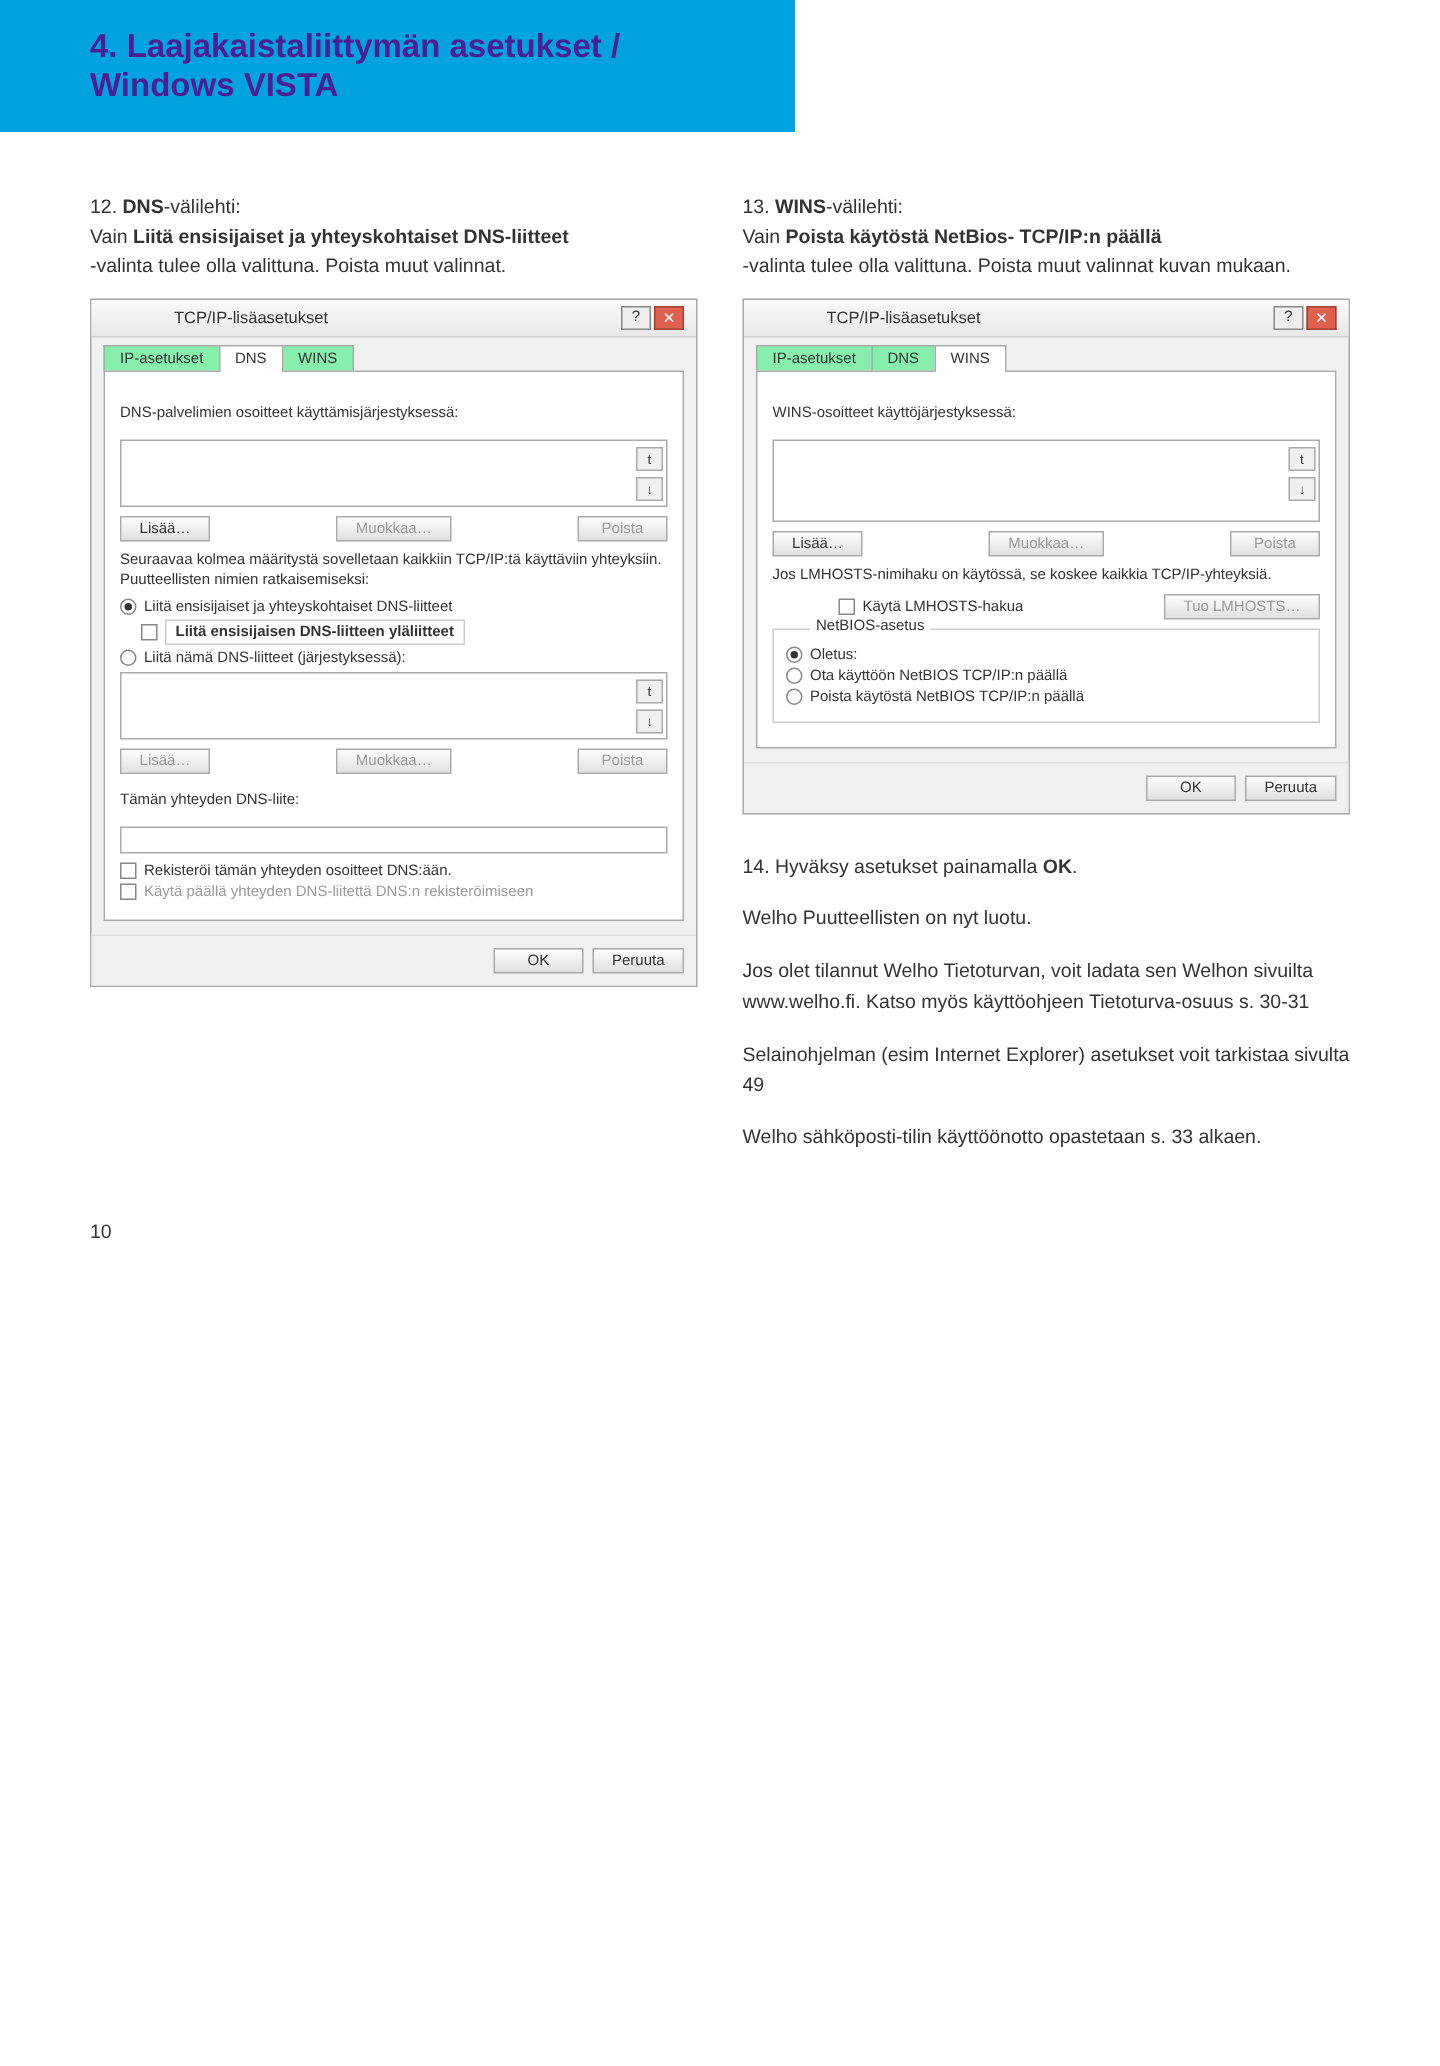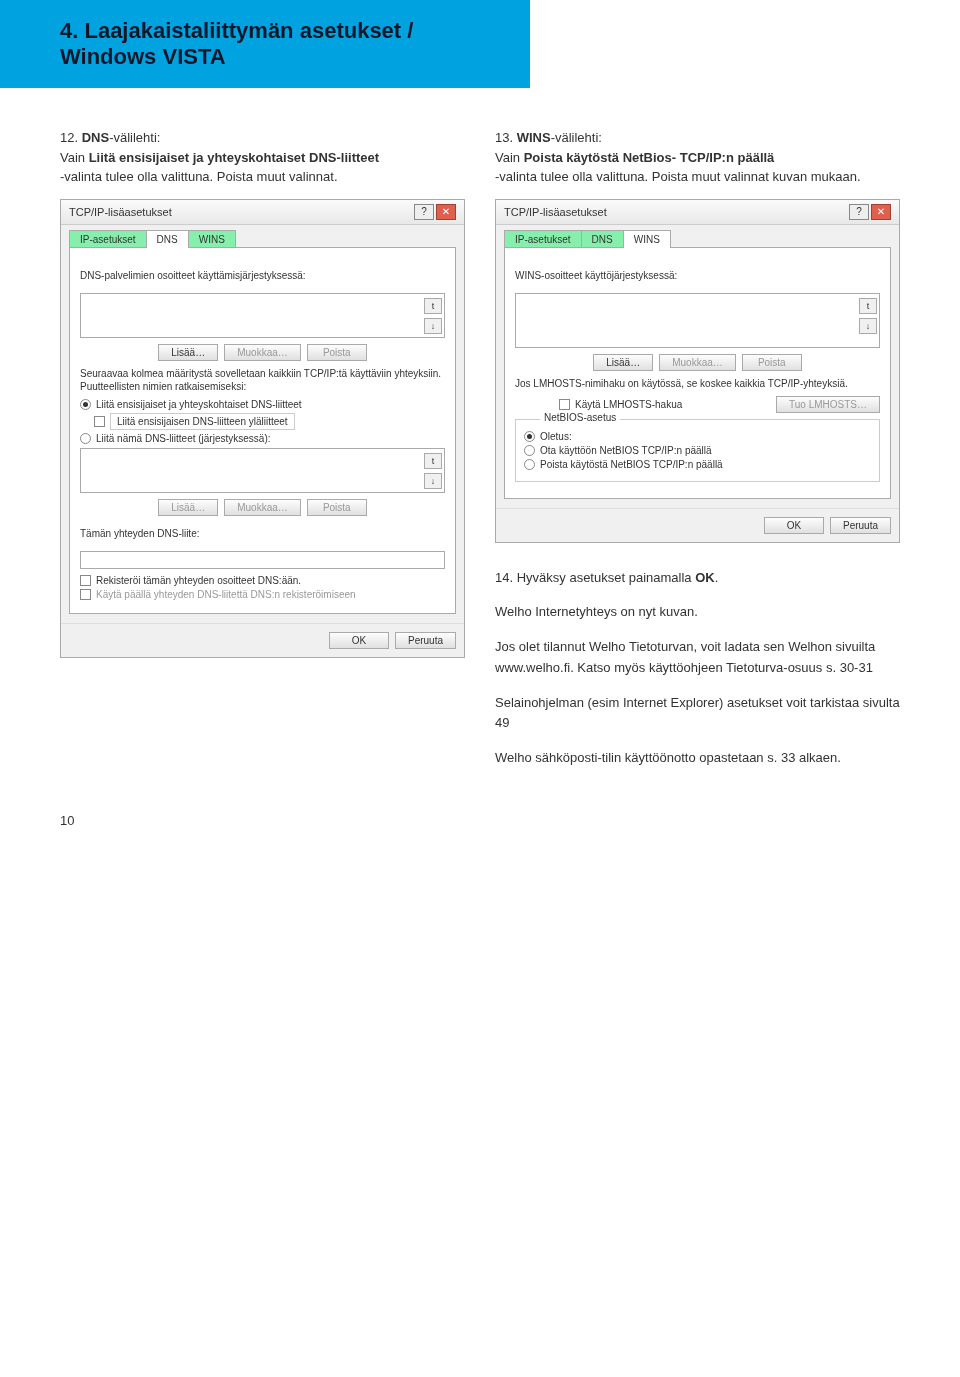--- a/index.html
+++ b/index.html
@@ -1,48 +1,48 @@
 <!DOCTYPE html>
 <html><head>
 <meta charset="utf-8">
 <style>
   * { margin: 0; padding: 0; box-sizing: border-box; }
   body { font-family: Arial, Helvetica, sans-serif; background: #fff; width: 960px; margin: 0 auto; font-size: 13px; color: #333; }
   .page { padding: 0 0 40px 0; }
-  .heading-bar { background: #00a3e0; color: #0f172a; padding: 18px 30px 18px 60px; font-size: 22px; font-weight: bold; margin-bottom: 40px; width: 48%; min-width: 530px; }
+  .heading-bar { background: #00a3e0; color: #4c1d95; padding: 18px 30px 18px 60px; font-size: 22px; font-weight: bold; margin-bottom: 40px; width: 48%; min-width: 530px; }
   .columns { display: flex; gap: 30px; padding: 0 60px; }
   .col { flex: 1; }
   .step-text { font-size: 13px; line-height: 1.5; margin-bottom: 12px; }
   .step-text b { font-weight: bold; }
   
   
   .dialog { border: 1px solid #aaa; background: #f0f0f0; font-size: 11px; color: #333; margin-bottom: 25px; }
   .dialog-title { background: linear-gradient(#fafafa,#e8e8e8); padding: 4px 8px; font-weight: normal; display: flex; align-items: center; justify-content: space-between; border-bottom: 1px solid #ccc; }
-  .dialog-title .ttxt { flex: 1; }
+  .dialog-title .ttxt { flex: 1; margin-left: 47px; }
   .dialog-title .win-btns { display: flex; gap: 2px; }
   .win-help, .win-close { width: 20px; height: 16px; border: 1px solid #888; display: flex; align-items: center; justify-content: center; font-size: 10px; background: #eee; }
   .win-close { background: #e06050; color: #fff; border-color: #a04030; }
   .tabs { display: flex; padding: 5px 8px 0 8px; gap: 0; }
   .tab { padding: 3px 10px; border: 1px solid #aaa; background: #86efac; border-bottom: none; margin-right: -1px; font-size: 10px; }
   .tab.active { background: #fff; position: relative; z-index: 2; }
   .tab-body { border: 1px solid #aaa; background: #fff; margin: 0 8px 8px 8px; padding: 10px; position: relative; top: -1px; }
   .lbl { font-size: 10px; margin: 12px 0; display: block; }
   .listbox { border: 1px solid #aaa; background: #fff; height: 45px; margin: 4px 0; position: relative; }
   .listbox .upbtn, .listbox .dnbtn { position: absolute; right: 2px; width: 18px; height: 16px; border: 1px solid #aaa; background: #f0f0f0; font-size: 9px; display: flex; align-items: center; justify-content: center; }
   .listbox .upbtn { top: 4px; }
   .listbox .dnbtn { top: 24px; }
-  .btn-row { display: flex; justify-content: center; gap: 6px; margin: 6px 0; }
+  .btn-row { display: flex; justify-content: space-between; gap: 6px; margin: 6px 0; }
   .btn { border: 1px solid #aaa; background: linear-gradient(#fdfdfd,#e0e0e0); padding: 2px 12px; font-size: 10px; min-width: 60px; text-align: center; }
   .btn.disabled { color: #999; }
   .radio-row, .check-row { display: flex; align-items: center; gap: 5px; margin: 3px 0; font-size: 10px; }
   .radio { width: 11px; height: 11px; border: 1px solid #888; border-radius: 50%; background: #fff; display: flex; align-items: center; justify-content: center; }
   .radio.sel::after { content: ""; width: 5px; height: 5px; background: #333; border-radius: 50%; }
   .check { width: 11px; height: 11px; border: 1px solid #888; background: #fff; }
   .txt-sm { font-size: 10px; line-height: 1.3; margin: 6px 0; }
-  .inset { margin-left: 14px; }
+  .inset { margin-left: 14px; font-weight: bold; }
   .sub-box { border: 1px solid #ccc; padding: 2px 6px; background: #fff; font-size: 10px; display: inline-block; }
   .dlg-footer { display: flex; justify-content: flex-end; gap: 6px; padding: 8px; background: #f0f0f0; border-top: 1px solid #ddd; }
   .groupbox { border: 1px solid #ccc; padding: 8px; margin: 6px 0; position: relative; }
   .groupbox-title { position: absolute; top: -8px; left: 24px; background: #fff; padding: 0 4px; font-size: 10px; }
   
   .follow-text { font-size: 13px; line-height: 1.6; }
   .follow-text p { margin-bottom: 14px; }
   .page-num { padding: 30px 60px 0 60px; font-size: 13px; }
 </style>
 </head>
@@ -180,21 +180,21 @@
         </div>
       </div>
       <div class="dlg-footer">
         <div class="btn">OK</div>
         <div class="btn">Peruuta</div>
       </div>
     </div>
 
     <div class="follow-text">
       <p><span>14. Hyväksy asetukset painamalla </span><b>OK</b><span>.</span></p>
-      <p>Welho Internetyhteys on nyt kuvan.</p>
+      <p>Welho Puutteellisten on nyt luotu.</p>
       <p>Jos olet tilannut Welho Tietoturvan, voit ladata sen Welhon sivuilta www.welho.fi. Katso myös käyttöohjeen Tietoturva-osuus s. 30-31</p>
       <p>Selainohjelman (esim Internet Explorer) asetukset voit tarkistaa sivulta 49</p>
       <p>Welho sähköposti-tilin käyttöönotto opastetaan s. 33 alkaen.</p>
     </div>
   </div>
 </div>
 
 <div class="page-num">10</div>
 
 </div>

